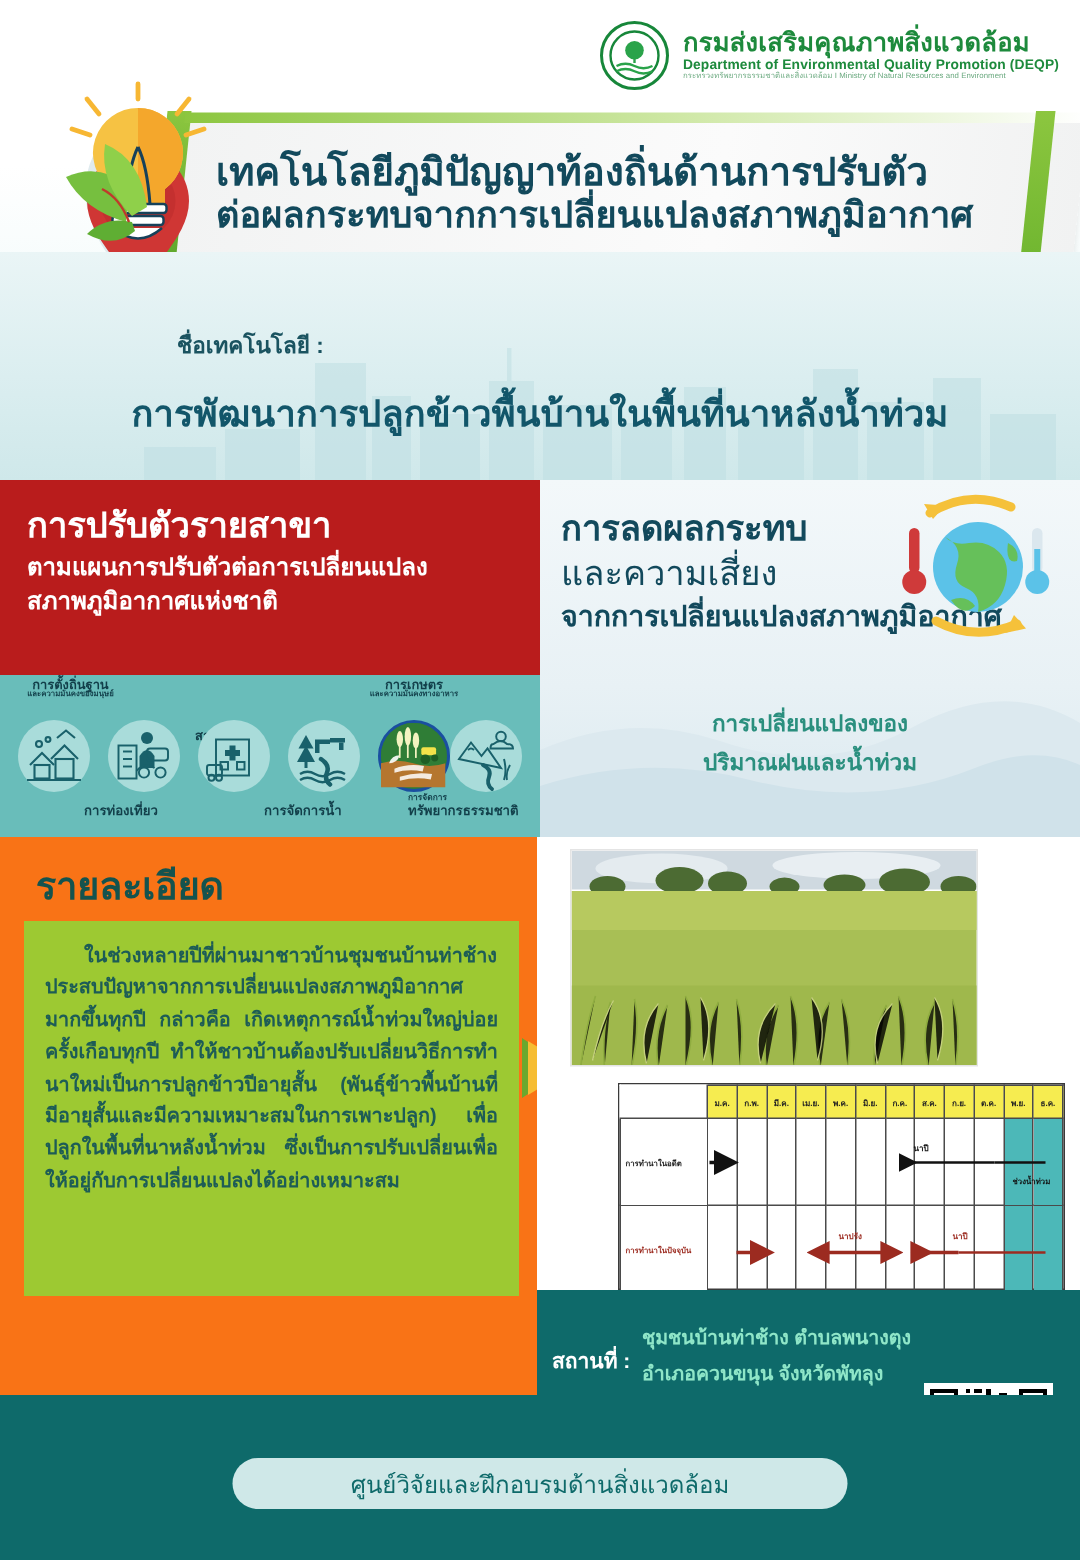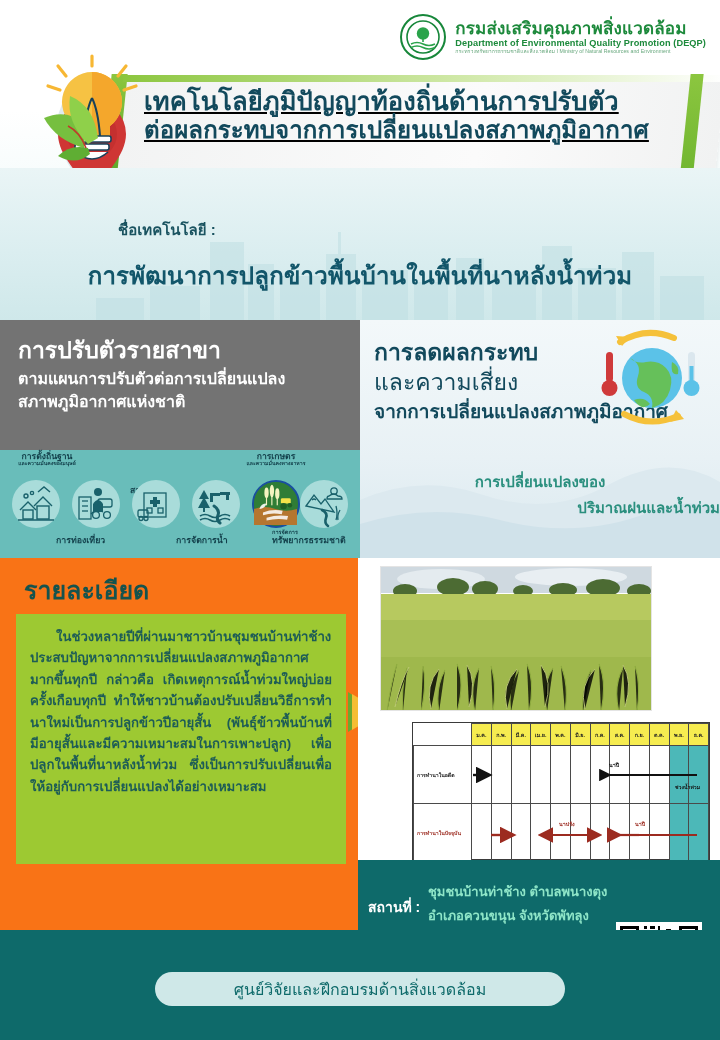--- a/index.html
+++ b/index.html
@@ -63,23 +63,22 @@
     width: 13px; height: 108px;
     background: linear-gradient(180deg,#8cc63f,#6eb52f);
   }
   .title-banner-top {
     position:absolute; left:0; top:-7px; width:602px; height:7px;
     background: linear-gradient(90deg,#8cc63f,#cfe8a6 55%,#ffffff);
   }
   .title-inner {
     position: absolute; left: 130px; top: 86px;
     width: 570px; height: 86px;
-    display: flex; flex-direction: column; justify-content: flex-start;
+    display: flex; flex-direction: column; justify-content: center;
     padding-left: 14px;
-    text-decoration: underline;
   }
   .title-l1 {
     font-size: 25.5px; font-weight: bold; color: #12495c; letter-spacing: .1px;
     line-height: 1.18; white-space: nowrap;
   }
   .title-l2 {
     font-size: 24px; font-weight: bold; color: #12495c; letter-spacing: .1px;
     line-height: 1.18; white-space: nowrap;
   }
 
@@ -102,21 +101,21 @@
     position: absolute; left: 0; top: 88px; width: 720px;
     text-align: center;
     font-size: 24px; font-weight: bold; color: #12566a;
     letter-spacing: .2px;
   }
 
   
   .panel-left {
     position: absolute; left: 0; top: 320px;
     width: 372px; height: 238px;
-    background: #737373;
+    background: #b91c1c;
     overflow: hidden;
   }
   .panel-left-head { padding: 16px 16px 0 18px; }
   .pl-t1 { font-size: 23px; font-weight: bold; color: #ffffff; line-height: 1.3; }
   .pl-t2 { font-size: 16px; font-weight: bold; color: #ffffff; line-height: 1.42; margin-top: 2px; }
   .pl-t3 { font-size: 16px; font-weight: bold; color: #ffffff; line-height: 1.42; }
 
   .icon-strip {
     position: absolute; left: 0; bottom: 0; width: 360px; height: 108px;
     background: #69bdba;
@@ -143,21 +142,21 @@
     width: 360px; height: 238px;
     background: linear-gradient(180deg,#f3f8fa 0%,#e8f1f5 58%,#dae9ef 100%);
     overflow: hidden;
   }
   .pr-hills { position: absolute; left:0; bottom: 0; width: 360px; height: 120px; }
   .pr-t1 { position:absolute; left: 14px; top: 18px; font-size: 23px; font-weight: bold; color: #12495c; line-height: 1.26; }
   .pr-t2 { position:absolute; left: 14px; top: 48px; font-size: 23px; font-weight: normal; color: #12495c; line-height: 1.26; }
   .pr-t3 { position:absolute; left: 14px; top: 80px; font-size: 19px; font-weight: bold; color: #12495c; line-height: 1.26; }
   .globe-wrap { position: absolute; right: 12px; top: 6px; width: 118px; height: 104px; }
   .pr-sub1 { position:absolute; left:0; top: 150px; width: 360px; text-align:center; font-size: 15px; font-weight:bold; color: #2a8f7e; }
-  .pr-sub2 { position:absolute; left:0; top: 176px; width: 360px; text-align:right; font-size: 15px; font-weight:bold; color: #2a8f7e; }
+  .pr-sub2 { position:absolute; left:0; top: 176px; width: 360px; text-align:center; font-size: 15px; font-weight:bold; color: #2a8f7e; }
 
   
   .details {
     position: absolute; left: 0; top: 558px;
     width: 358px; height: 372px;
     background: #f97316;
   }
   .details-title {
     position: absolute; left: 24px; top: 12px;
     font-size: 25px; font-weight: bold; color: #14534e;

